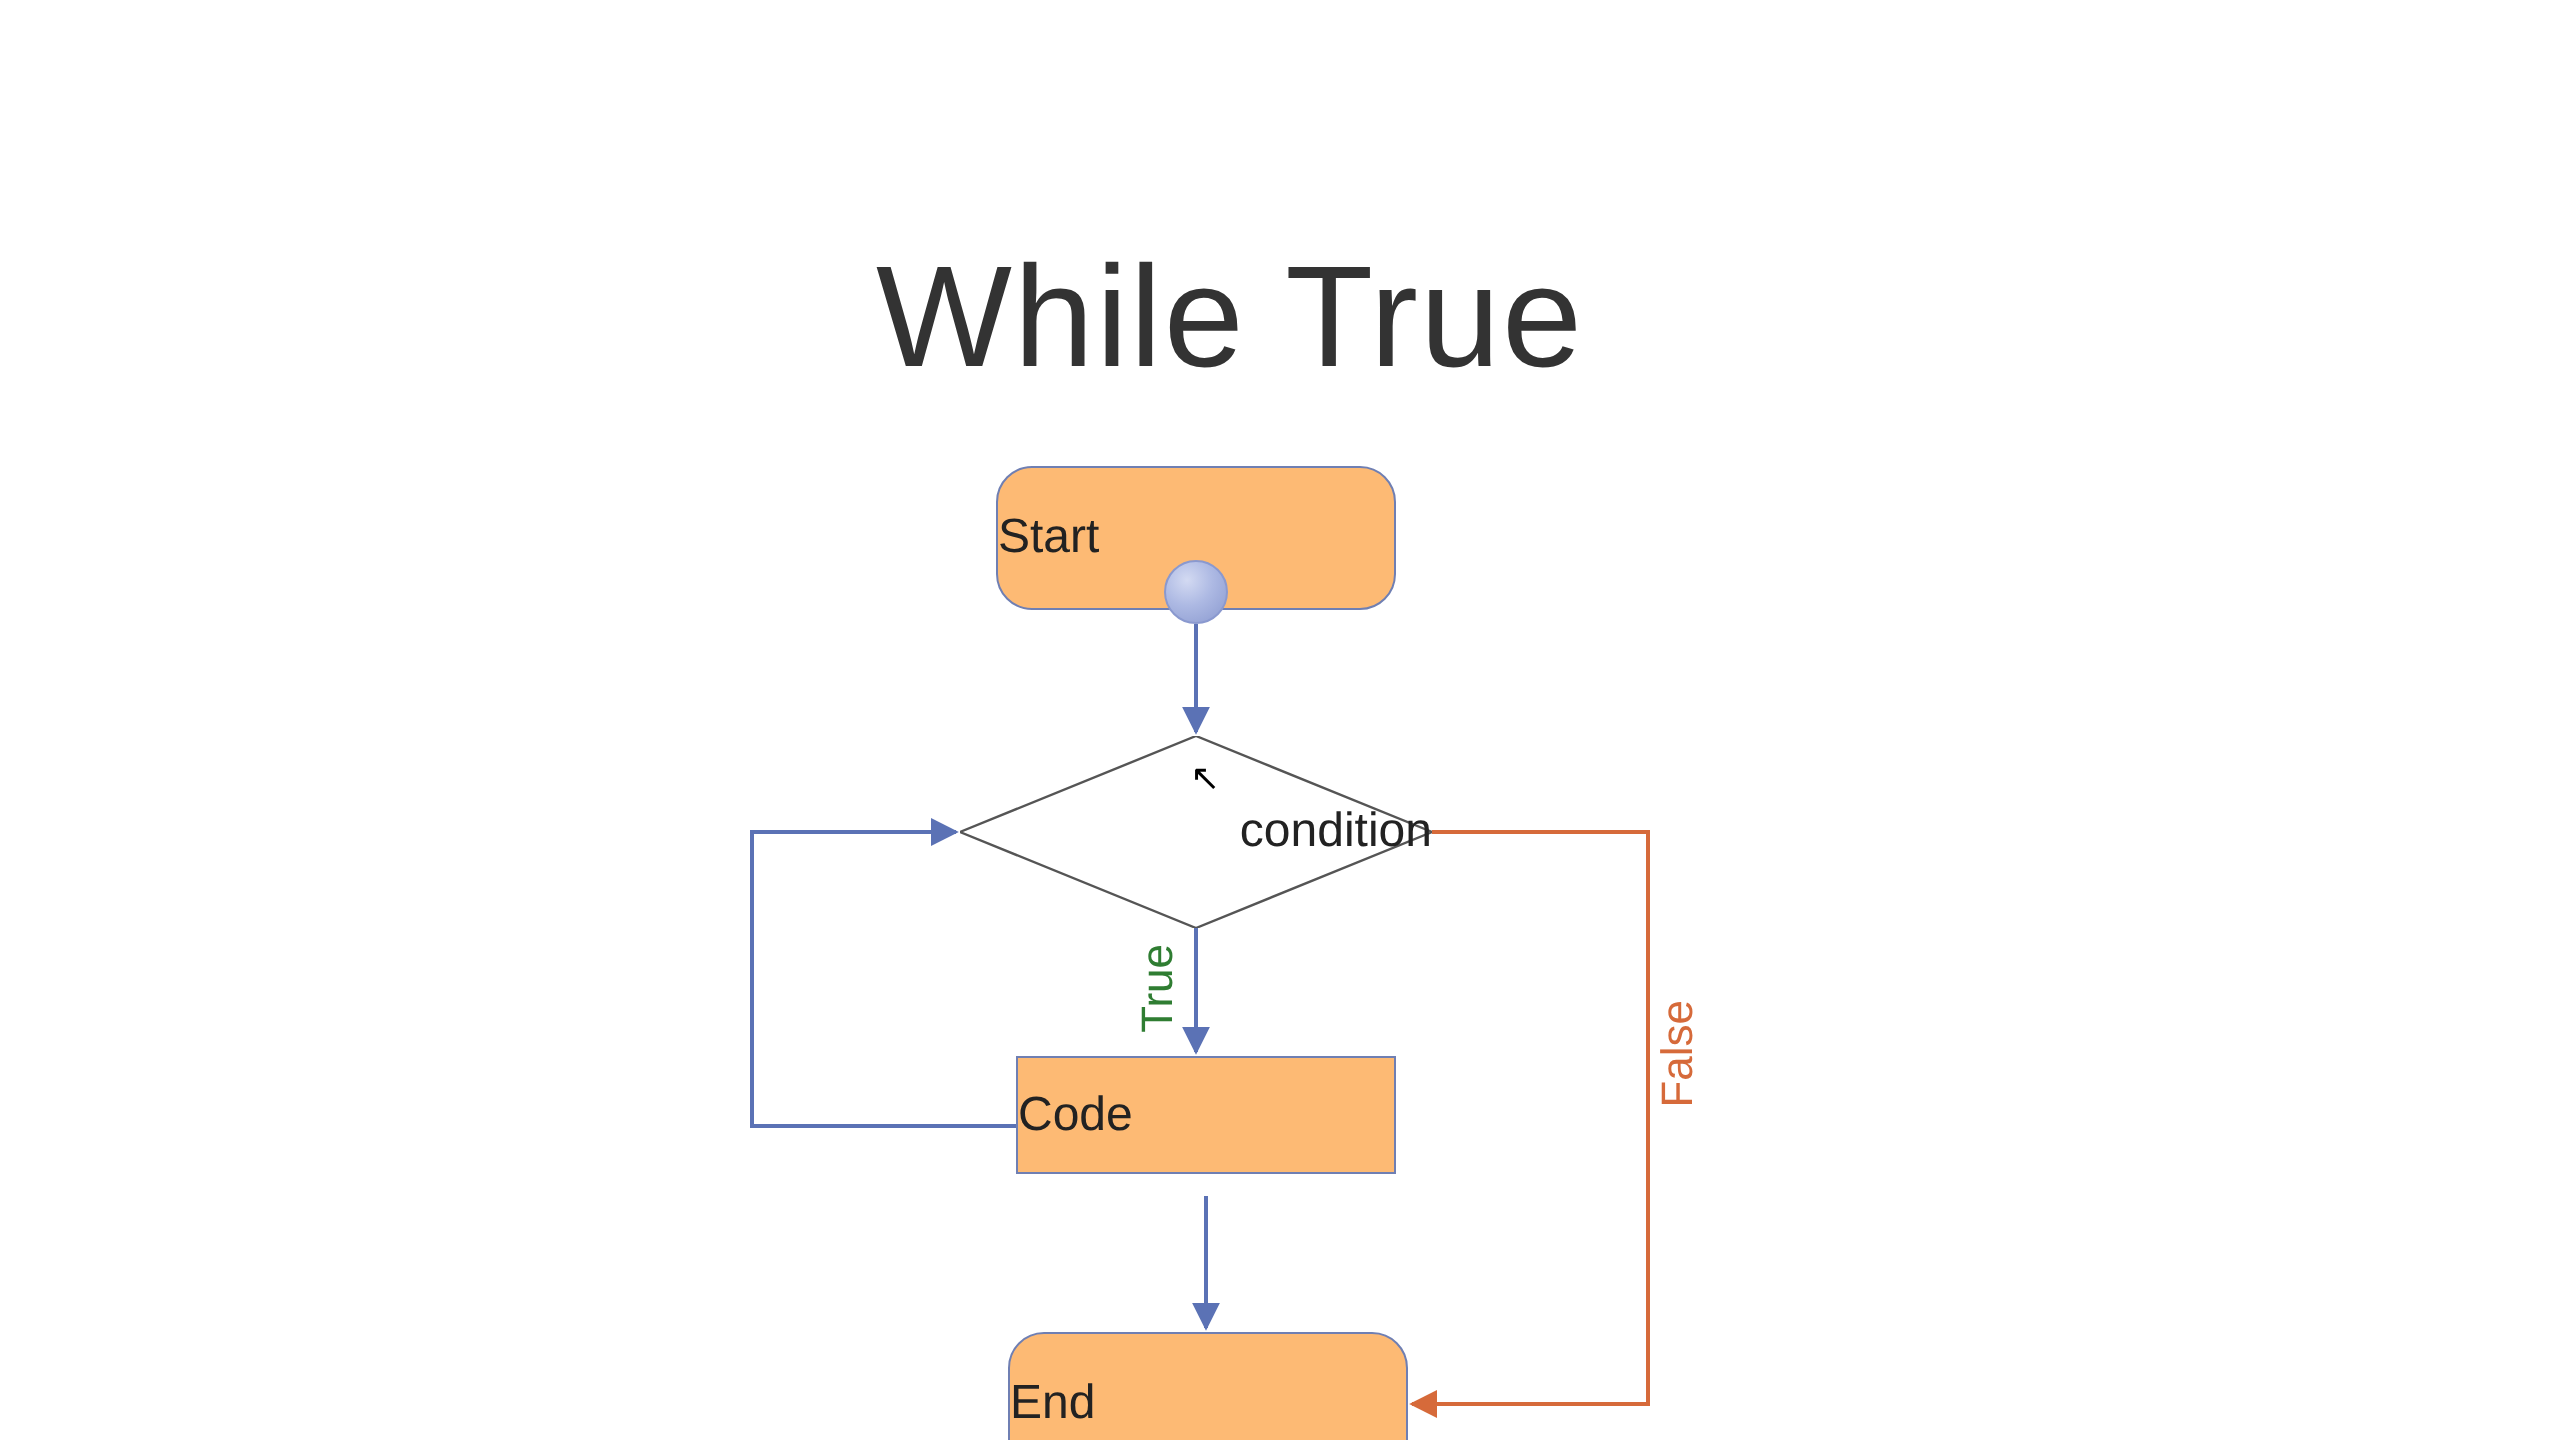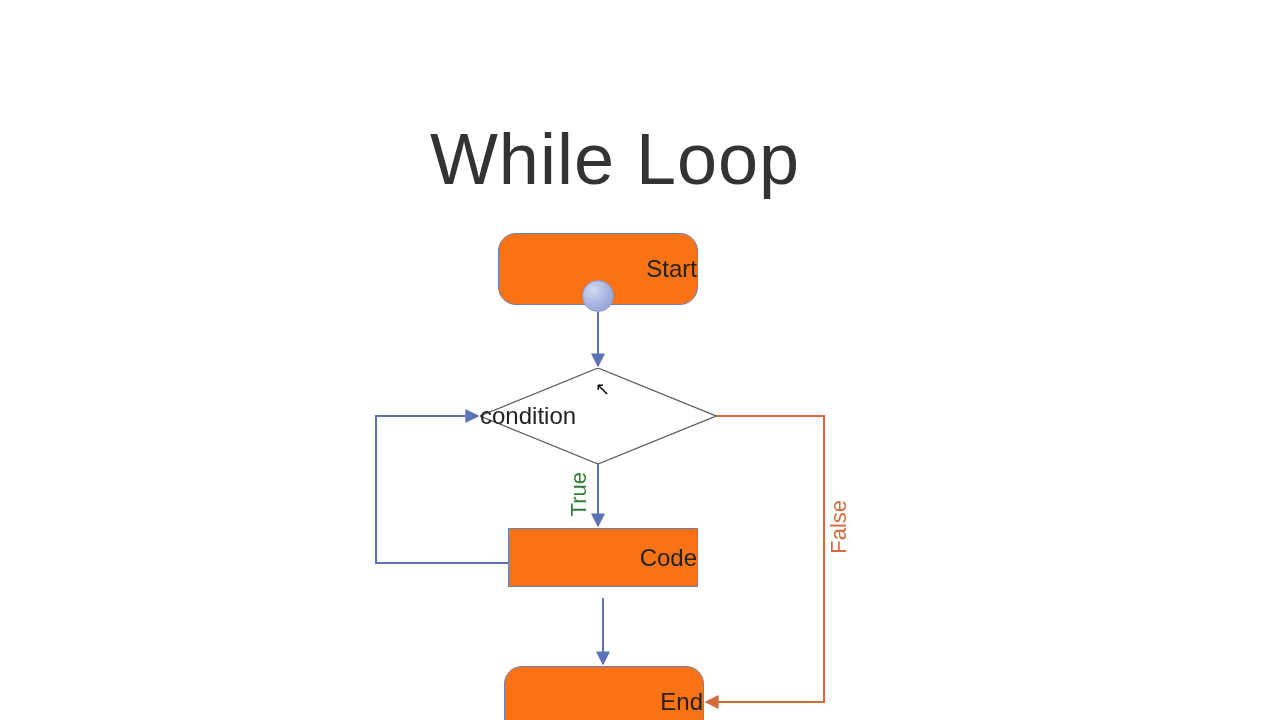--- a/index.html
+++ b/index.html
@@ -22,42 +22,42 @@
     width: 1230px;
     top: 118px;
     text-align: center;
     font-size: 72px;
     font-weight: 300;
     color: #333;
     letter-spacing: 1px;
   }
   .node {
     position: absolute;
-    background: #f97316;
+    background: #fdba74;
     border: 1.5px solid #6f7fb3;
     display: flex;
     align-items: center;
-    justify-content: flex-end;
+    justify-content: flex-start;
     font-size: 24px;
     color: #222;
     box-sizing: border-box;
   }
   .terminator { border-radius: 18px; }
   .process { border-radius: 0; }
 
   .diamond {
     position: absolute;
     width: 236px;
     height: 96px;
   }
   .diamond svg { position: absolute; left: 0; top: 0; }
   .diamond .dlabel {
     position: absolute;
     left: 0; top: 0; width: 100%; height: 100%;
-    display: flex; align-items: center; justify-content: flex-start;
+    display: flex; align-items: center; justify-content: flex-end;
     font-size: 24px; color: #222;
   }
 
   .connector-dot {
     position: absolute;
     width: 32px;
     height: 32px;
     border-radius: 50%;
     background: radial-gradient(circle at 35% 30%, #d3daf2 0%, #adb9e3 45%, #8a99cf 100%);
     border: 1px solid #8a99cf;
@@ -87,21 +87,21 @@
     font-size: 18px;
     color: #000;
     pointer-events: none;
   }
 </style>
 </head>
 <body>
 
 <div class="canvas">
 
-  <div class="title">While Loop</div>
+  <div class="title">While True</div>
 
   <div class="node terminator" style="left:498px; top:233px; width:200px; height:72px;">
     <span>Start</span>
   </div>
 
   <div class="connector-dot" style="left:582px; top:280px;"></div>
 
   <div class="diamond" style="left:480px; top:368px;">
     <svg width="236" height="96" viewBox="0 0 236 96">
       <polygon points="118,0 236,48 118,96 0,48" fill="#ffffff" stroke="#555" stroke-width="1.2"></polygon>

